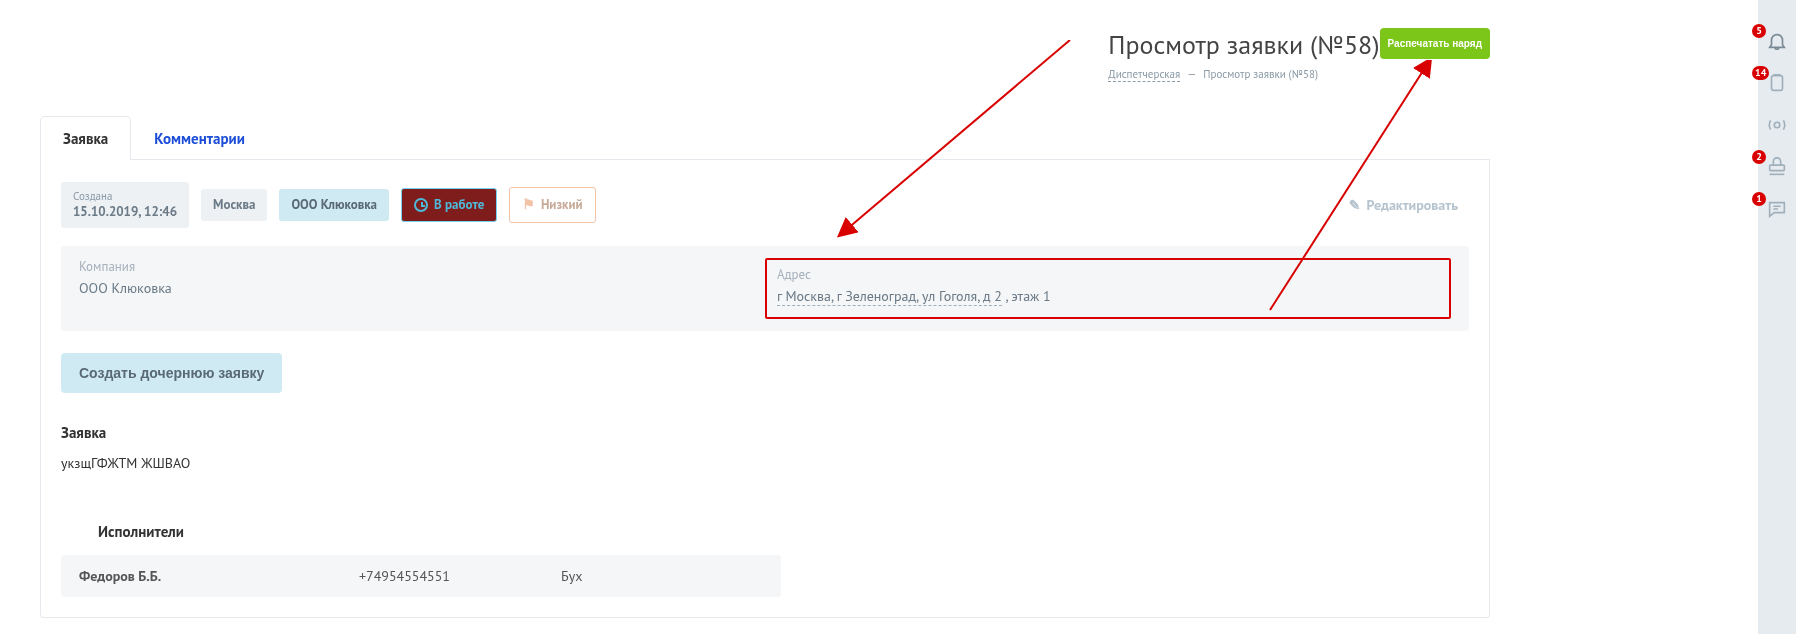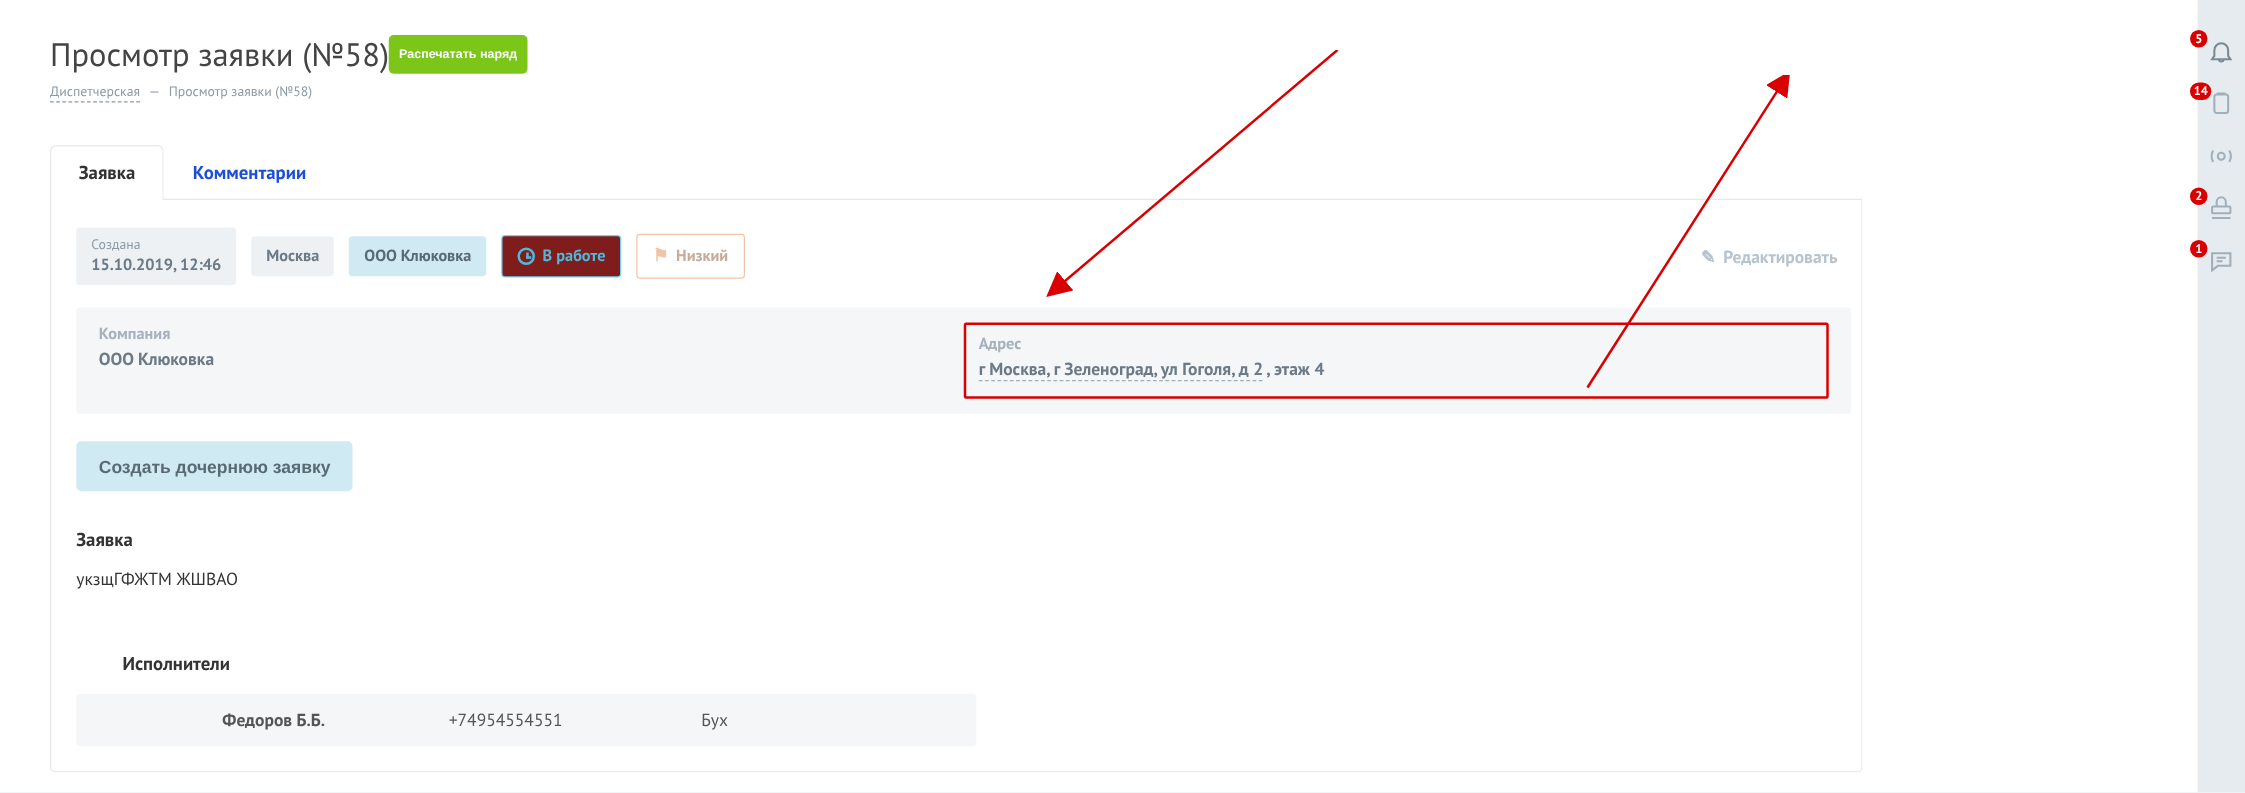--- a/index.html
+++ b/index.html
@@ -11,21 +11,21 @@
     width: 1796px;
     height: 634px;
     overflow: hidden;
   }
   .content {
     padding: 28px 40px 20px 40px;
     width: 1530px;
   }
   .header-row {
     display: flex;
-    justify-content: flex-start;
+    justify-content: flex-end;
     align-items: flex-start;
   }
   .page-title {
     font-size: 26px;
     font-weight: 400;
     color: #444;
   }
   .breadcrumb {
     font-size: 11px;
     color: #8a9aa6;
@@ -70,21 +70,21 @@
     border-radius: 5px 5px 0 0;
   }
   .tab.inactive {
     color: #1d4ed8;
     font-weight: bold;
   }
 
   .panel {
     border: 1px solid #e5e8ec;
     border-top: none;
-    padding: 22px 8px 20px 20px;
+    padding: 22px 20px 20px 20px;
     border-radius: 0 0 4px 4px;
   }
 
   .chips-row {
     display: flex;
     align-items: center;
     gap: 12px;
     flex-wrap: wrap;
   }
   .chip {
@@ -144,21 +144,21 @@
   }
   .edit-link .pen { color:#b6c4cf; }
 
   .info-grid {
     display:flex;
     margin-top:18px;
     background:#f4f6f8;
     border-radius:3px;
     padding:12px 18px;
   }
-  .info-col { flex:1;font-weight:bold; }
+  .info-col { flex:1; }
   .info-col .lbl {
     color:#a6b1bb;
     font-size:13px;
     display:block;
     margin-bottom:2px;
   }
   .info-col .val {
     color:#6b7a86;
     font-size:14px;
   }
@@ -200,21 +200,21 @@
     display:flex;
     margin-top:14px;
     background:#f4f6f8;
     border-radius:3px;
     padding:12px 18px;
     width:720px;
     color:#555;
     font-size:14px;
   }
   .exec-row > div { flex:1; }
-  .exec-row > div:first-child { font-weight:bold; flex:0 0 280px;text-align:center; }
+  .exec-row > div:first-child { font-weight:bold; flex:0 0 280px; }
 
   
   .sidebar {
     position:absolute;
     top:0; right:0; bottom:0;
     width:38px;
     background:#e6ebef;
     display:flex;
     flex-direction:column;
     align-items:center;
@@ -293,21 +293,21 @@
 
     <div class="info-grid">
       <div class="info-col">
         <span class="lbl">Компания</span>
         <span class="val">ООО Клюковка</span>
       </div>
       <div class="info-col">
         <div class="red-box">
           <span class="lbl">Адрес</span>
           <span class="val">
-            <a href="#" class="addr-link">г Москва, г Зеленоград, ул Гоголя, д 2</a><span> , этаж 4</span>
+            <a href="#" class="addr-link">г Москва, г Зеленоград, ул Гоголя, д 2</a><span> , этаж 1</span>
           </span>
         </div>
       </div>
     </div>
 
     <button class="child-btn">Создать дочернюю заявку</button>
 
     <div class="sect-title">Заявка</div>
     <div class="descr">укзщГФЖТМ ЖШВАО</div>
 

